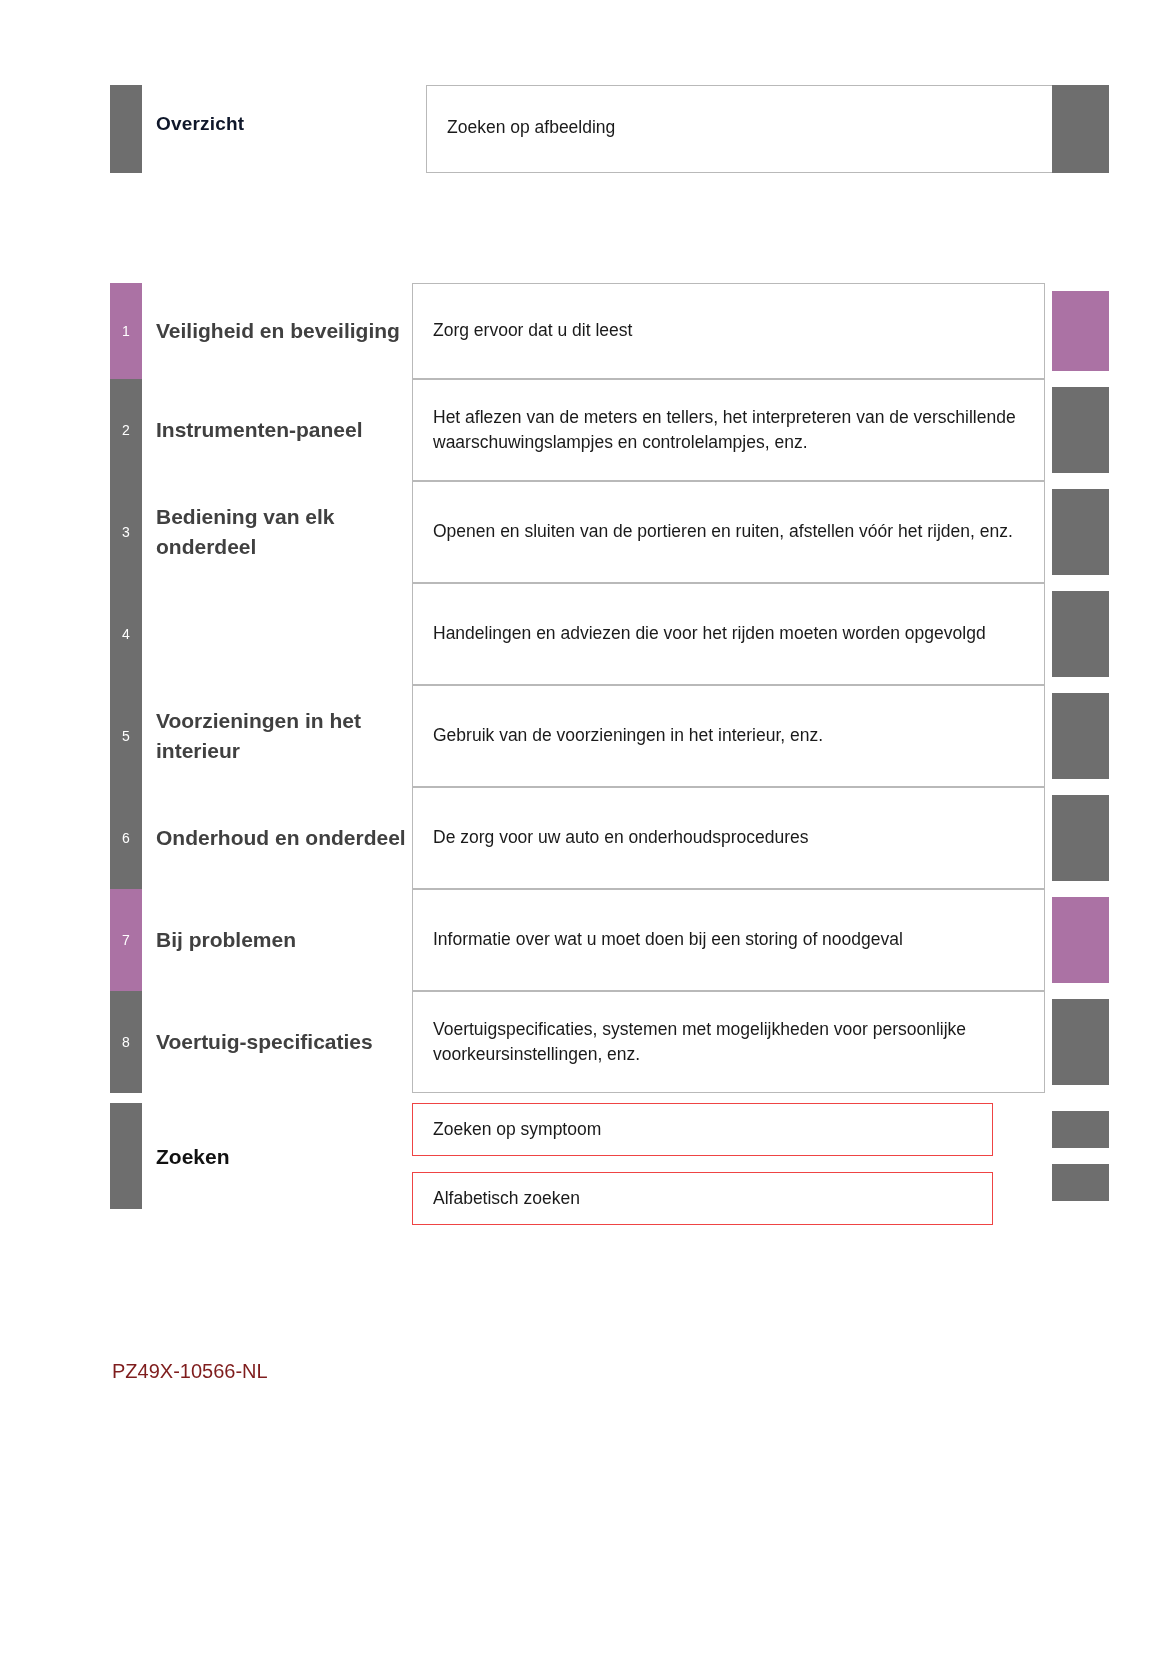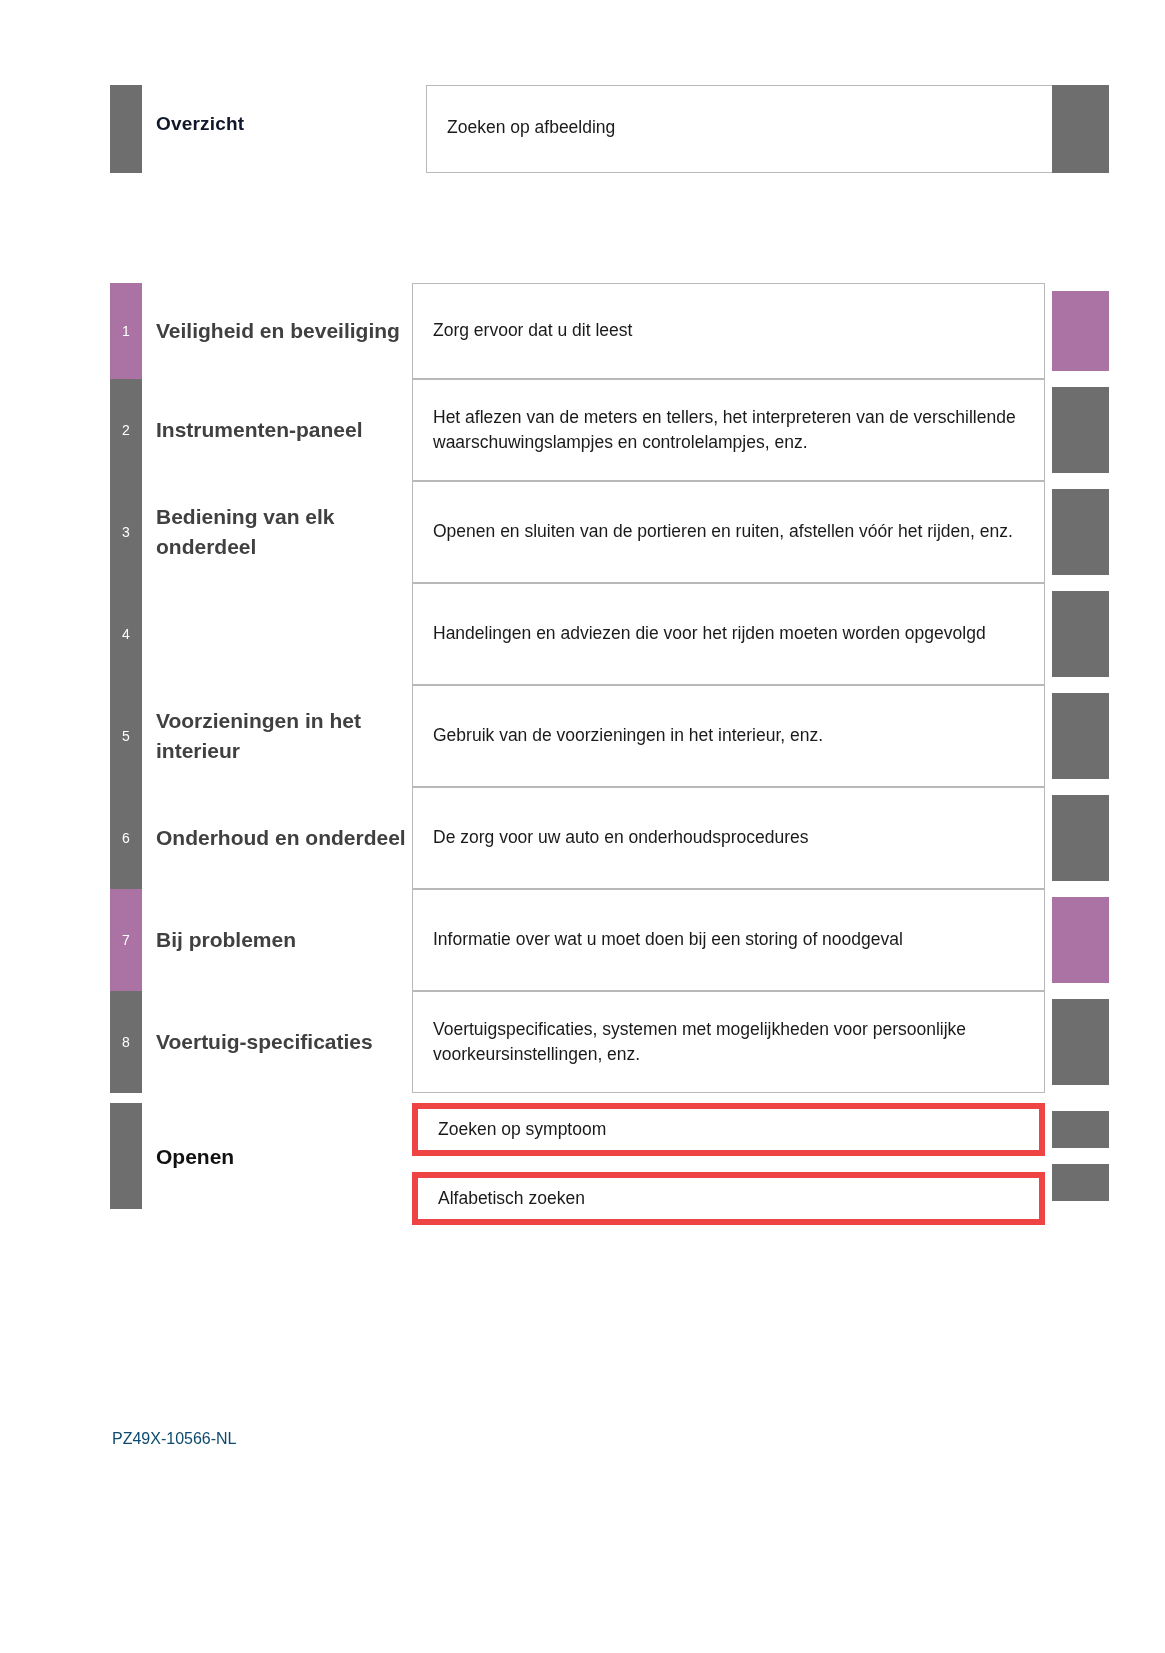--- a/index.html
+++ b/index.html
@@ -162,43 +162,43 @@
     left: 46px;
     top: 42px;
     width: 250px;
     font-size: 21px;
     font-weight: bold;
     color: #111;
   }
   .idx-item {
     position: absolute;
     left: 302px;
-    width: 633px;
+    width: 581px;
     height: 53px;
-    border: 6px solid #ef4444;
+    border: 1px solid #ef4444;
     box-sizing: border-box;
     display: flex;
     align-items: center;
   }
   .idx-item .desc-text { font-size: 17.5px; }
   .idx-endtab {
     position: absolute;
     left: 942px;
     width: 57px;
     height: 37px;
     background: #6e6e6e;
   }
 
   
   .footer-code {
     position: absolute;
     left: 112px;
-    top: 1430px;
-    font-size: 16px;
-    color: #0c4a6e;
+    top: 1360px;
+    font-size: 20px;
+    color: #7f1d1d;
   }
 </style>
 </head>
 <body>
 
 <div class="page">
 
   <div class="overview-row">
     <div class="ov-tab"></div>
     <div class="ov-title">Overzicht</div>
@@ -269,21 +269,21 @@
         <div class="row-title">Voertuig-specificaties</div>
         <div class="desc-box">
           <div class="desc-text">Voertuigspecificaties, systemen met mogelijkheden voor persoonlijke voorkeursinstellingen, enz.</div>
         </div>
         <div class="end-tab"></div>
       </div>
     </div>
 
   <div class="index-block">
     <div class="idx-tab"></div>
-    <div class="idx-title">Openen</div>
+    <div class="idx-title">Zoeken</div>
 
     <div class="idx-item" style="top:0;">
       <div class="desc-text">Zoeken op symptoom</div>
     </div>
     <div class="idx-endtab" style="top:8px;"></div>
 
     <div class="idx-item" style="top:69px;">
       <div class="desc-text">Alfabetisch zoeken</div>
     </div>
     <div class="idx-endtab" style="top:61px;"></div>

